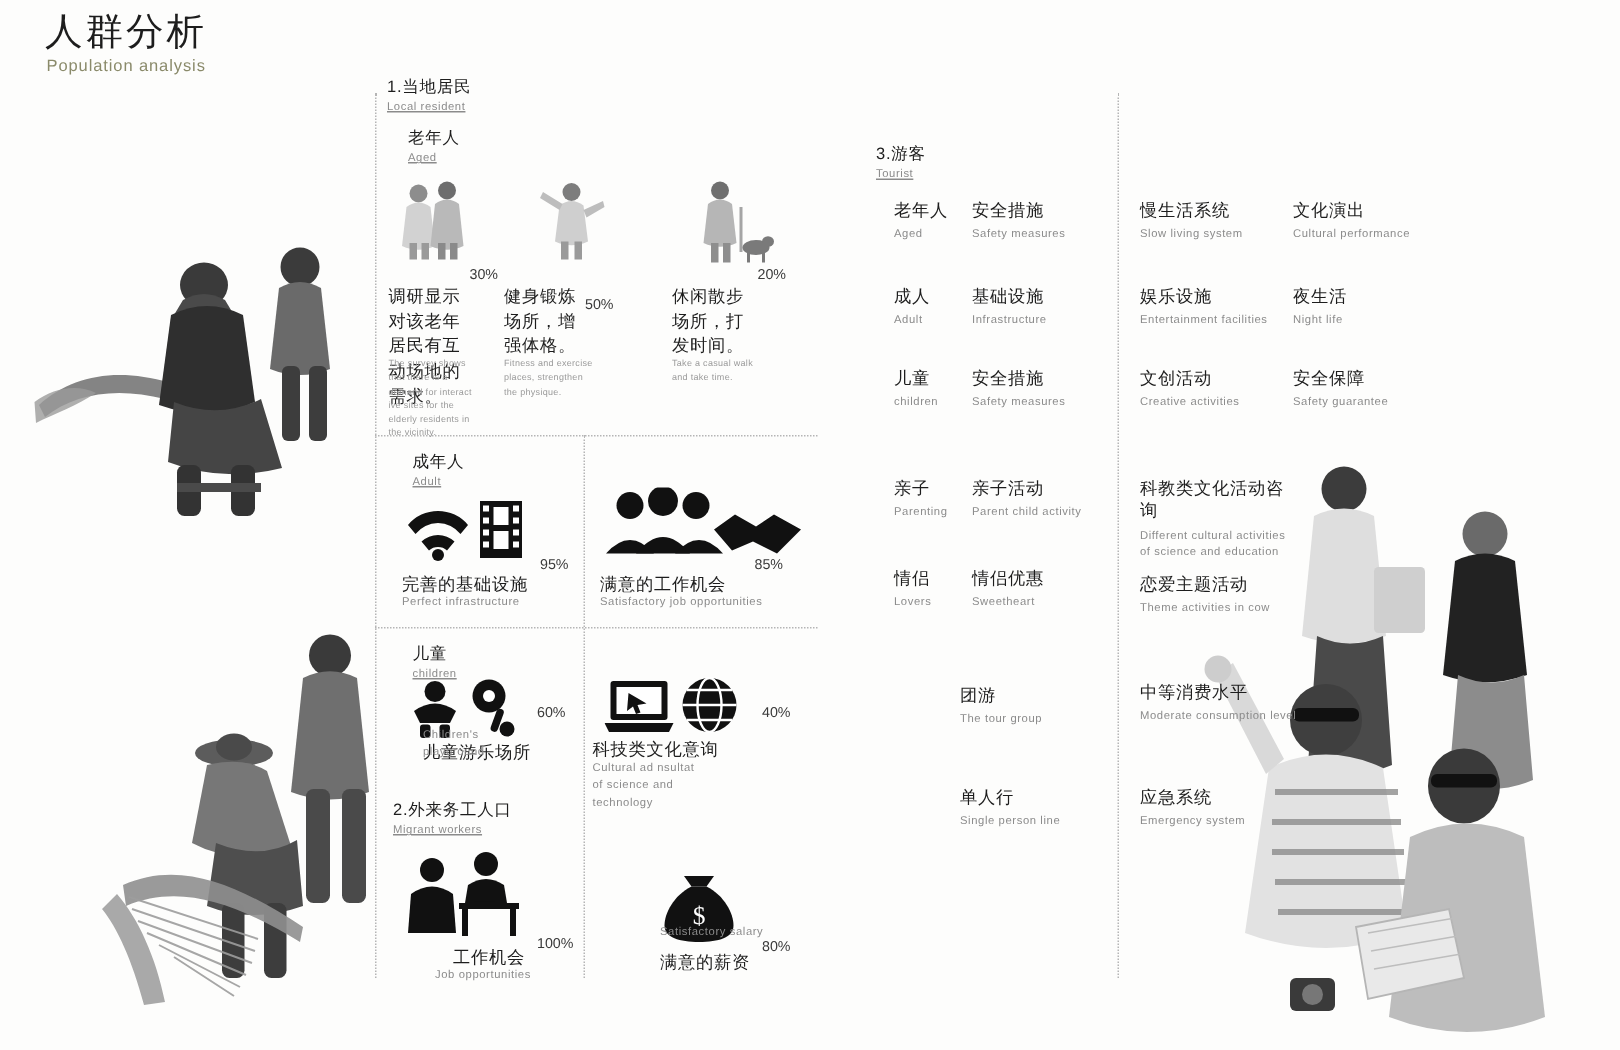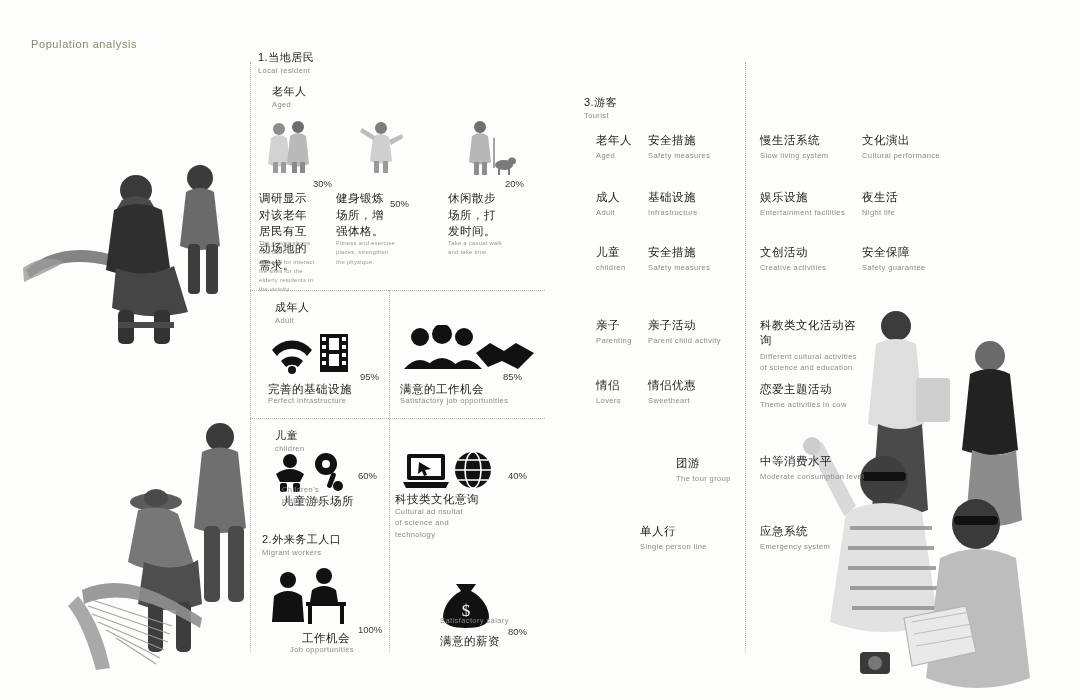--- a/index.html
+++ b/index.html
@@ -39,21 +39,21 @@
   }
 
   
   .lbl-cn { font-size: 11.5px; color: #1d1d1d; letter-spacing: .5px; }
   .lbl-en { font-size: 7.5px; color: #8b8b8b; letter-spacing: .4px; }
   .tiny   { font-size: 6px; color: #9a9a9a; line-height: 1.55; letter-spacing: .2px; }
   .pct    { font-size: 9.5px; color: #3a3a3a; }
 
   .sec-head { position: absolute; }
   .sec-head .lbl-cn { display:block; font-size: 11px; }
-  .sec-head .lbl-en { display:block; margin-top: 1px; }
+  .sec-head .lbl-en { display:block; margin-top: 1px; text-decoration: underline; }
 
   
   .vline {
     position: absolute;
     width: 0;
     border-left: 1px dotted #b5b5b5;
   }
   .hline {
     position: absolute;
     height: 0;
@@ -73,20 +73,21 @@
   
   .c3-cell { position: absolute; }
   .c3-cell .lbl-cn { display:block; }
   .c3-cell .lbl-en { display:block; margin-top: 3px; }
 </style>
 </head>
 <body>
 
 <div class="page">
 
+  <div class="title-cn">人群分析</div>
   <div class="title-en">Population analysis</div>
 
   <div class="vline" style="left:250px; top:62px; height:590px;"></div>
   <div class="vline" style="left:389px; top:290px; height:362px;"></div>
   <div class="vline" style="left:745px; top:62px; height:590px;"></div>
   <div class="hline" style="left:250px; top:290px; width:295px;"></div>
   <div class="hline" style="left:250px; top:418px; width:295px;"></div>
 
   <div class="photo" style="left:18px; top:150px; width:230px; height:200px;">
     <svg width="230" height="200" viewBox="0 0 230 200">
@@ -417,21 +418,21 @@
   </div>
   <div class="c3-cell" style="left:648px; top:378px;">
     <span class="lbl-cn">情侣优惠</span>
     <span class="lbl-en">Sweetheart</span>
   </div>
   <div class="c3-cell" style="left:760px; top:382px;">
     <span class="lbl-cn">恋爱主题活动</span>
     <span class="lbl-en">Theme activities in cow</span>
   </div>
 
-  <div class="c3-cell" style="left:676px; top:456px;">
+  <div class="c3-cell" style="left:640px; top:456px;">
     <span class="lbl-cn">团游</span>
     <span class="lbl-en">The tour group</span>
   </div>
   <div class="c3-cell" style="left:760px; top:454px;">
     <span class="lbl-cn">中等消费水平</span>
     <span class="lbl-en">Moderate consumption level</span>
   </div>
 
   <div class="c3-cell" style="left:640px; top:524px;">
     <span class="lbl-cn">单人行</span>

